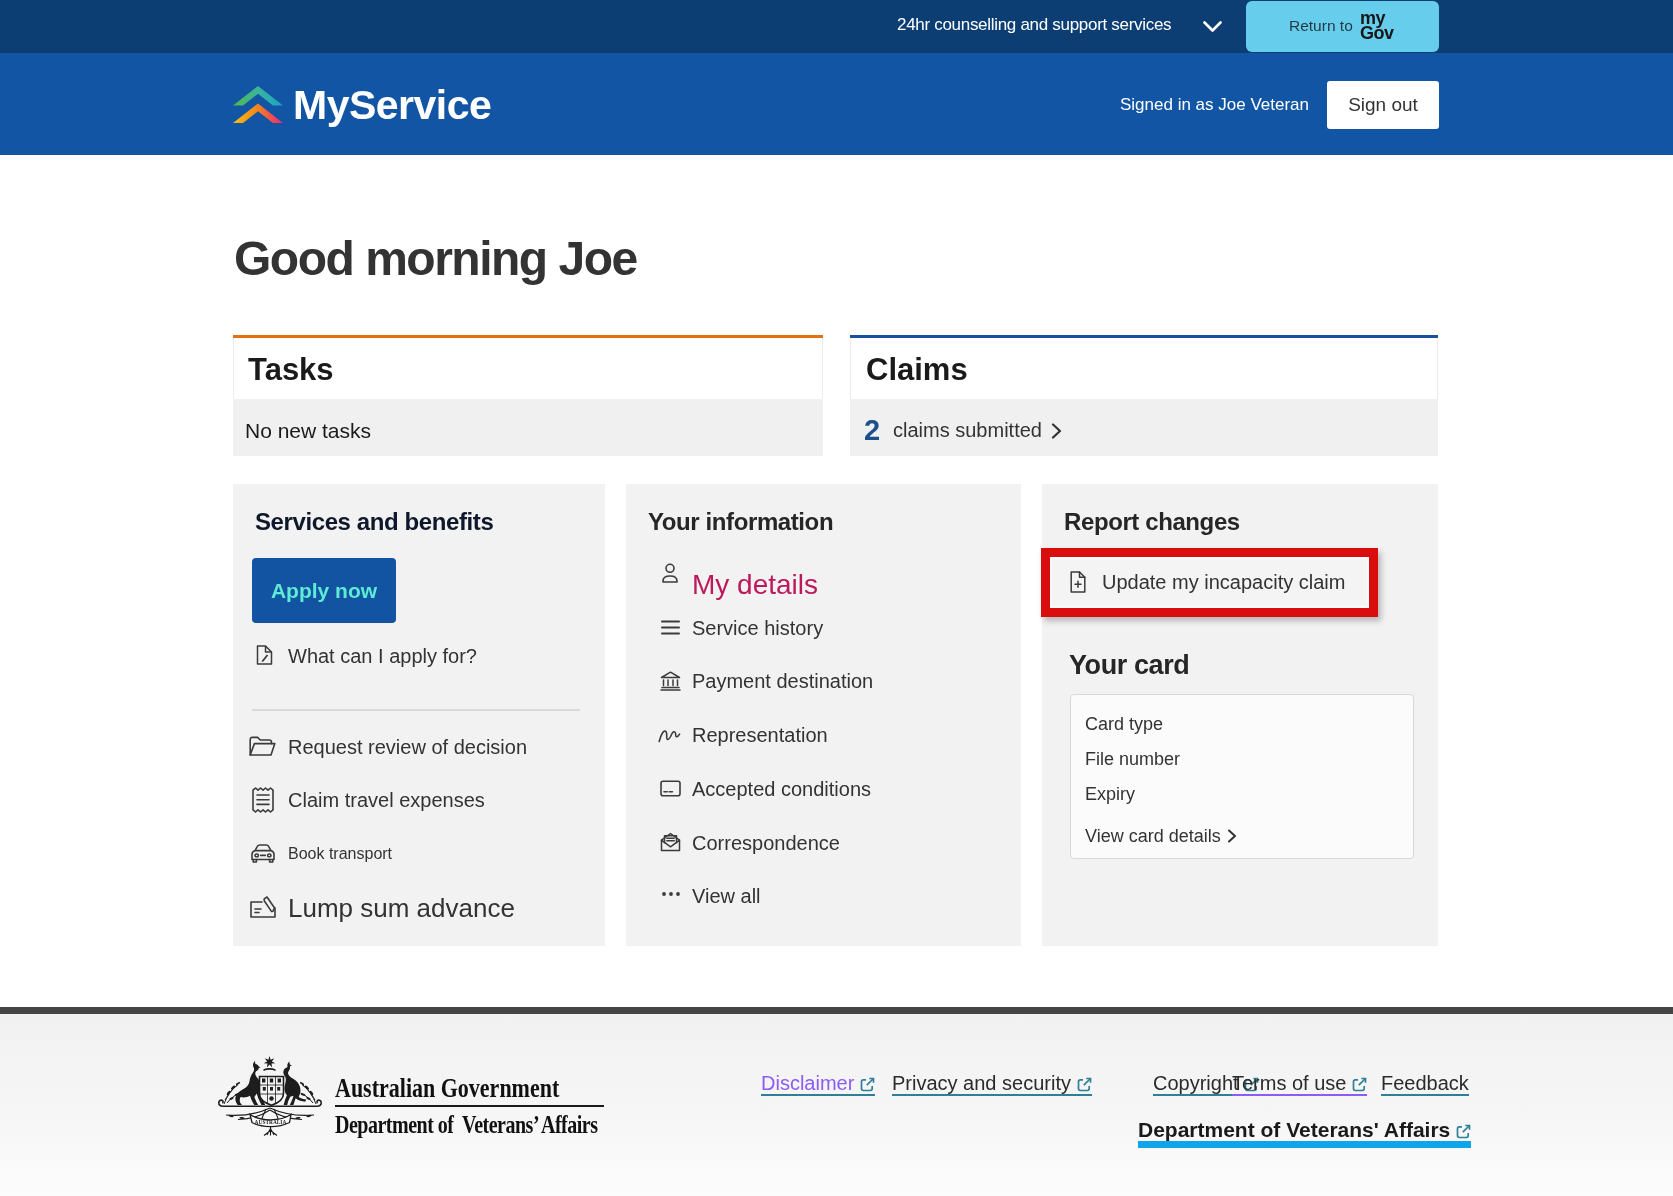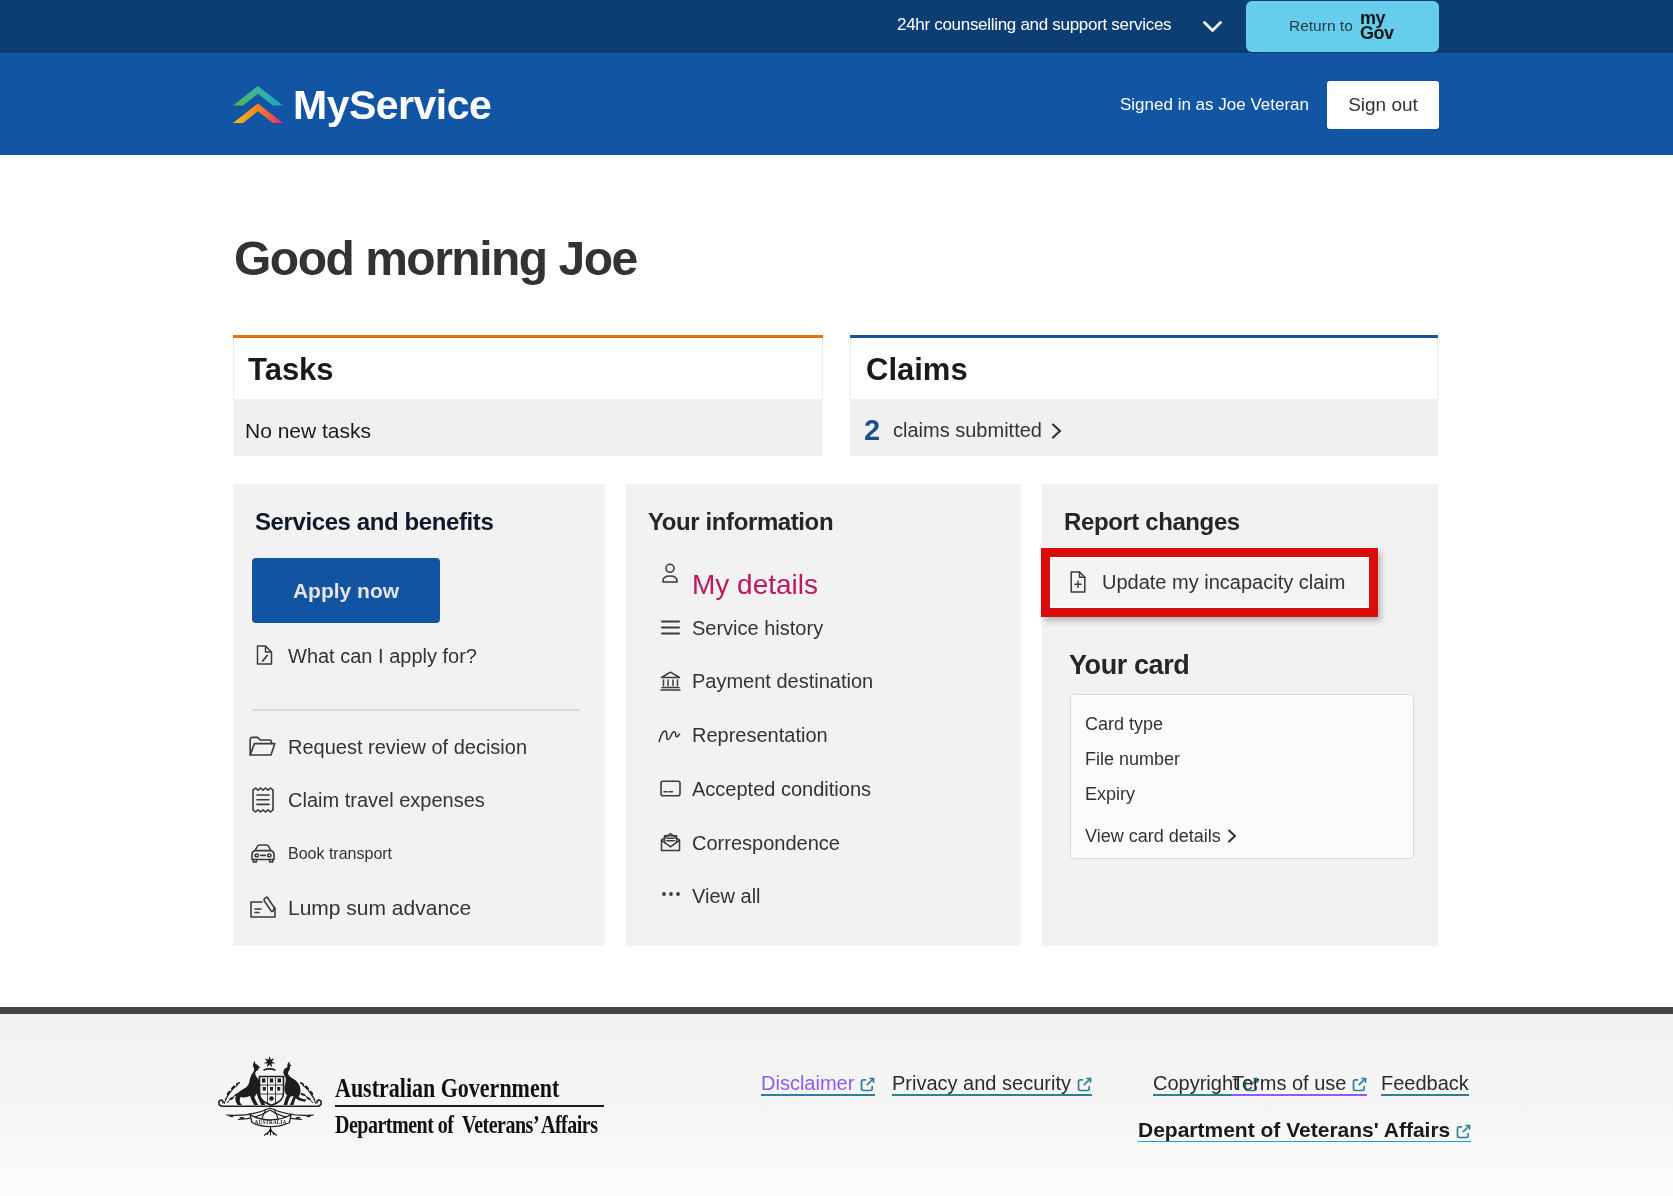--- a/index.html
+++ b/index.html
@@ -57,27 +57,27 @@
 <div class="abs" style="left:893px;top:402px;height:57px;line-height:57px;font-size:20px;color:#333;">claims submitted</div>
 <svg class="ic" style="left:1051px;top:423px;" width="12" height="16" viewBox="0 0 12 16">
     <path d="M2 1.5 L9 8 L2 14.5" fill="none" stroke="#333" stroke-width="2.2" stroke-linecap="round" stroke-linejoin="round"></path>
   </svg>
 
 <div class="abs" style="left:233px;top:484px;width:372px;height:462px;background:#F2F2F2;"></div>
 <div class="abs" style="left:626px;top:484px;width:395px;height:462px;background:#F2F2F2;"></div>
 <div class="abs" style="left:1042px;top:484px;width:396px;height:462px;background:#F2F2F2;"></div>
 
 <div class="abs" style="left:255px;top:509px;font-size:24px;letter-spacing:-0.4px;font-weight:bold;color:#0f172a;line-height:25px;">Services and benefits</div>
-<div class="abs" style="left:252px;top:558px;width:188px;height:65px;background:#1254A2;border-radius:4px;text-align:center;line-height:65px;font-size:21px;font-weight:bold;color:#e5e5e5;">Apply now</div>
+<div class="abs" style="left:252px;top:558px;width:144px;height:65px;background:#1254A2;border-radius:4px;text-align:center;line-height:65px;font-size:21px;font-weight:bold;color:#5eead4;">Apply now</div>
 <div class="abs" style="left:288px;top:645px;font-size:20px;color:#333;line-height:22px;text-align:center;">What can I apply for?</div>
 <div class="abs" style="left:252px;top:709px;width:328px;height:2px;background:#d9d9d9;"></div>
 <div class="abs" style="left:288px;top:736px;font-size:20px;color:#333;line-height:22px;">Request review of decision</div>
 <div class="abs" style="left:288px;top:789px;font-size:20px;color:#333;line-height:22px;text-align:center;">Claim travel expenses</div>
 <div class="abs" style="left:288px;top:843px;font-size:16px;color:#333;line-height:22px;">Book transport</div>
-<div class="abs" style="left:288px;top:897px;font-size:21px;color:#333;line-height:22px;">Lump sum advance</div>
+<div class="abs" style="left:288px;top:897px;font-size:26px;color:#333;line-height:22px;">Lump sum advance</div>
 
 <svg class="ic" style="left:256px;top:645px;" width="17" height="20" viewBox="0 0 17 20">
   <g fill="none" stroke="#3b3b3b" stroke-width="1.5" stroke-linejoin="round">
     <path d="M1.5 1 H9.5 L15.5 7 V19 H1.5 Z"></path>
     <path d="M9.5 1 V7 H15.5"></path>
     <path d="M6 15.5 L10.8 9.5 L12.2 10.6 L7.4 16.6 L5.6 17 Z" fill="#3b3b3b" stroke="none"></path>
   </g>
 </svg>
 <svg class="ic" style="left:249px;top:736px;" width="27" height="21" viewBox="0 0 27 21">
   <g fill="none" stroke="#3b3b3b" stroke-width="1.6" stroke-linejoin="round" stroke-linecap="round">
@@ -279,19 +279,19 @@
       </g>
     </svg></div>
 <div class="abs" style="left:1232px;top:1072px;font-size:20px;color:#2b2b2b;line-height:22px;border-bottom:2px solid #8b5cf6;padding-bottom:0px;">Terms of use&nbsp;<svg width="15" height="15" viewBox="0 0 15 15" style="display:inline-block;vertical-align:-2px;">
       <g fill="none" stroke="#2f7f96" stroke-width="1.7">
         <path d="M6 2.8 H3.4 C2.3 2.8 1.5 3.6 1.5 4.7 V11.6 C1.5 12.7 2.3 13.5 3.4 13.5 H10.3 C11.4 13.5 12.2 12.7 12.2 11.6 V9"></path>
         <path d="M6.8 8.2 L13 2"></path>
         <path d="M9.3 1.5 H13.5 V5.7"></path>
       </g>
     </svg></div>
 <div class="abs" style="left:1381px;top:1072px;font-size:20px;color:#2b2b2b;line-height:22px;border-bottom:2px solid #2f7f96;padding-bottom:0px;">Feedback</div>
-<div class="abs" style="left:1138px;top:1118px;font-size:21px;font-weight:bold;color:#1a1a1a;line-height:23px;border-bottom:1px solid #0ea5e9;padding-bottom:0px;">Department of Veterans' Affairs&nbsp;<svg width="15" height="15" viewBox="0 0 15 15" style="display:inline-block;vertical-align:-2px;">
+<div class="abs" style="left:1138px;top:1118px;font-size:21px;font-weight:bold;color:#1a1a1a;line-height:23px;border-bottom:7px solid #0ea5e9;padding-bottom:0px;">Department of Veterans' Affairs&nbsp;<svg width="15" height="15" viewBox="0 0 15 15" style="display:inline-block;vertical-align:-2px;">
       <g fill="none" stroke="#2f7f96" stroke-width="1.7">
         <path d="M6 2.8 H3.4 C2.3 2.8 1.5 3.6 1.5 4.7 V11.6 C1.5 12.7 2.3 13.5 3.4 13.5 H10.3 C11.4 13.5 12.2 12.7 12.2 11.6 V9"></path>
         <path d="M6.8 8.2 L13 2"></path>
         <path d="M9.3 1.5 H13.5 V5.7"></path>
       </g>
     </svg></div>
 
 </body></html>

